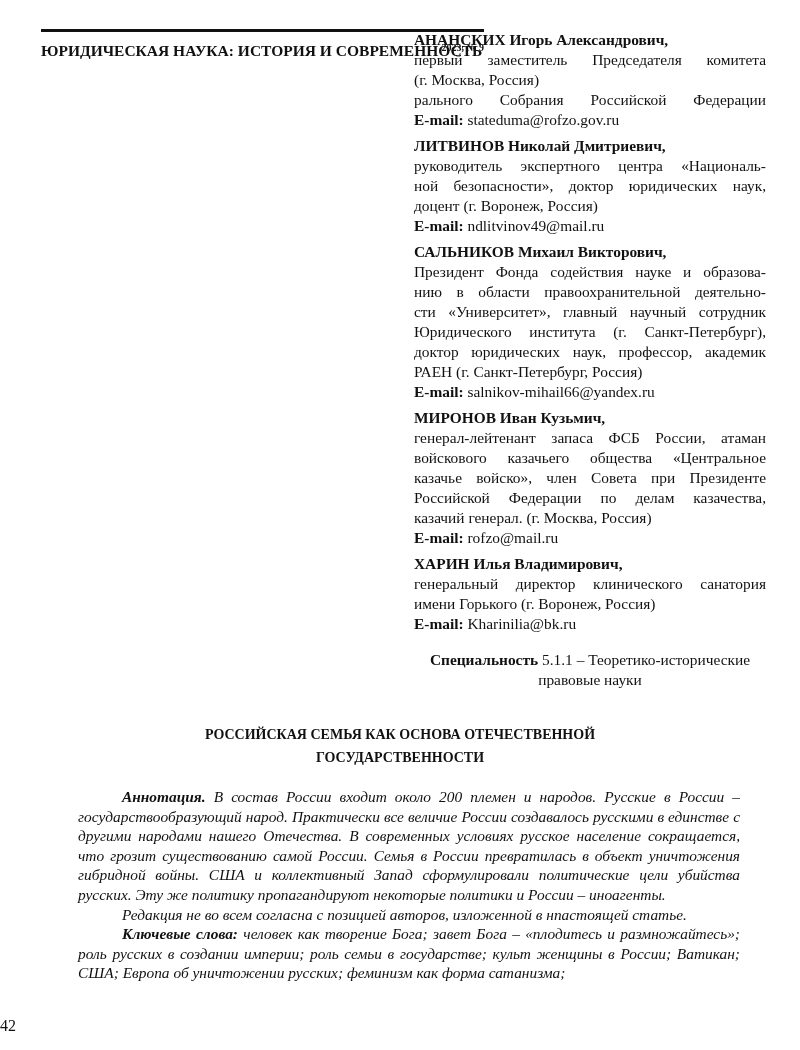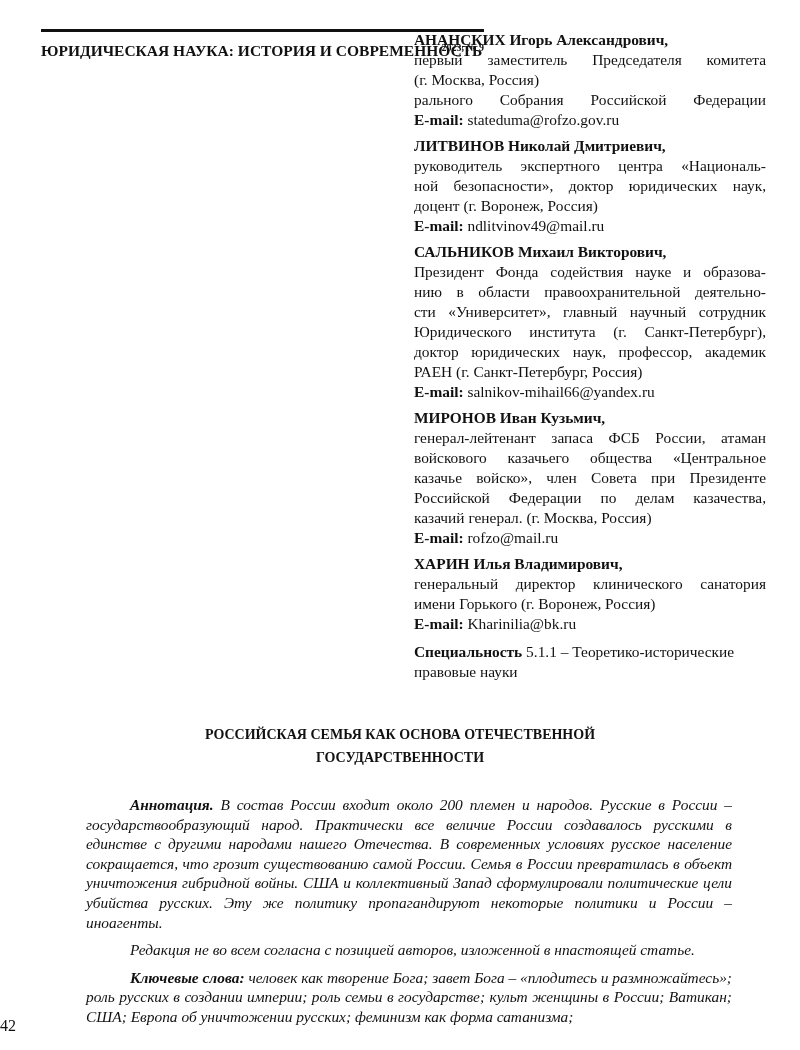--- a/index.html
+++ b/index.html
@@ -25,32 +25,32 @@
   }
   .authors {
     position: absolute; left: 414px; top: 30px; width: 352px;
     font-size: 15.4px; line-height: 20px;
   }
   .author { margin-bottom: 6px; }
   .author-name { font-weight: bold; }
   .author-line { display: block; text-align: justify; text-align-last: justify; }
   .author-line.last { text-align-last: left; }
   .email-label { font-weight: bold; }
-  .specialty { margin-top: 8px; }
+  .specialty { margin-top: 16px; text-align: center; }
   .specialty-label { font-weight: bold; }
   .article-title {
     position: absolute; left: 60px; top: 723px; width: 680px;
     text-align: center; font-weight: bold; font-size: 14px; line-height: 23px;
   }
   .abstract {
     position: absolute; left: 78px; top: 787px; width: 662px;
     font-style: italic; font-size: 15.4px; line-height: 19.6px;
     text-align: justify;
   }
-  .abstract p { margin: 8px; text-indent: 44px; }
+  .abstract p { margin: 0; text-indent: 44px; }
   .abstract .kw-label, .abstract .ann-label { font-weight: bold; }
   .page-number {
     position: absolute; left: 0; width: 800px; top: 1017px;
     text-align: left; font-size: 16px;
   }
 </style>
 </head>
 <body>
 
 <div class="rh">

